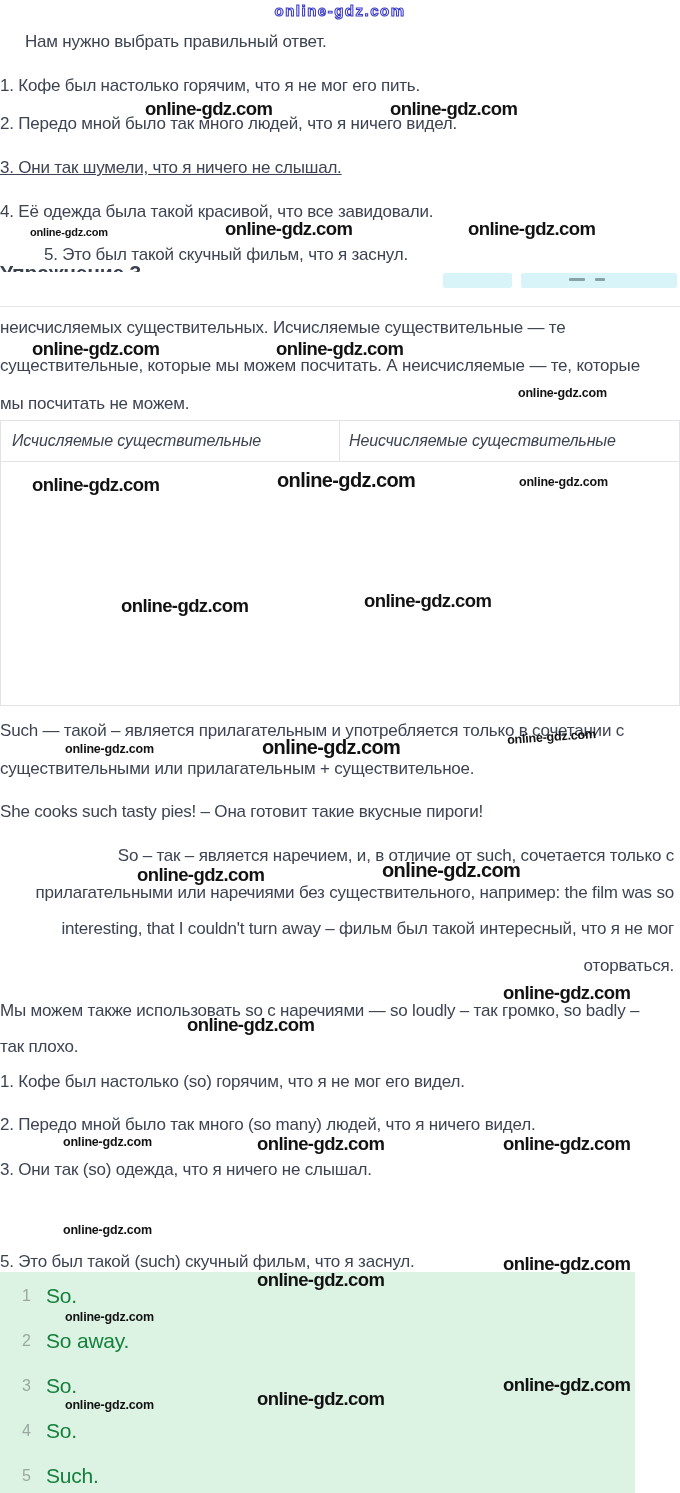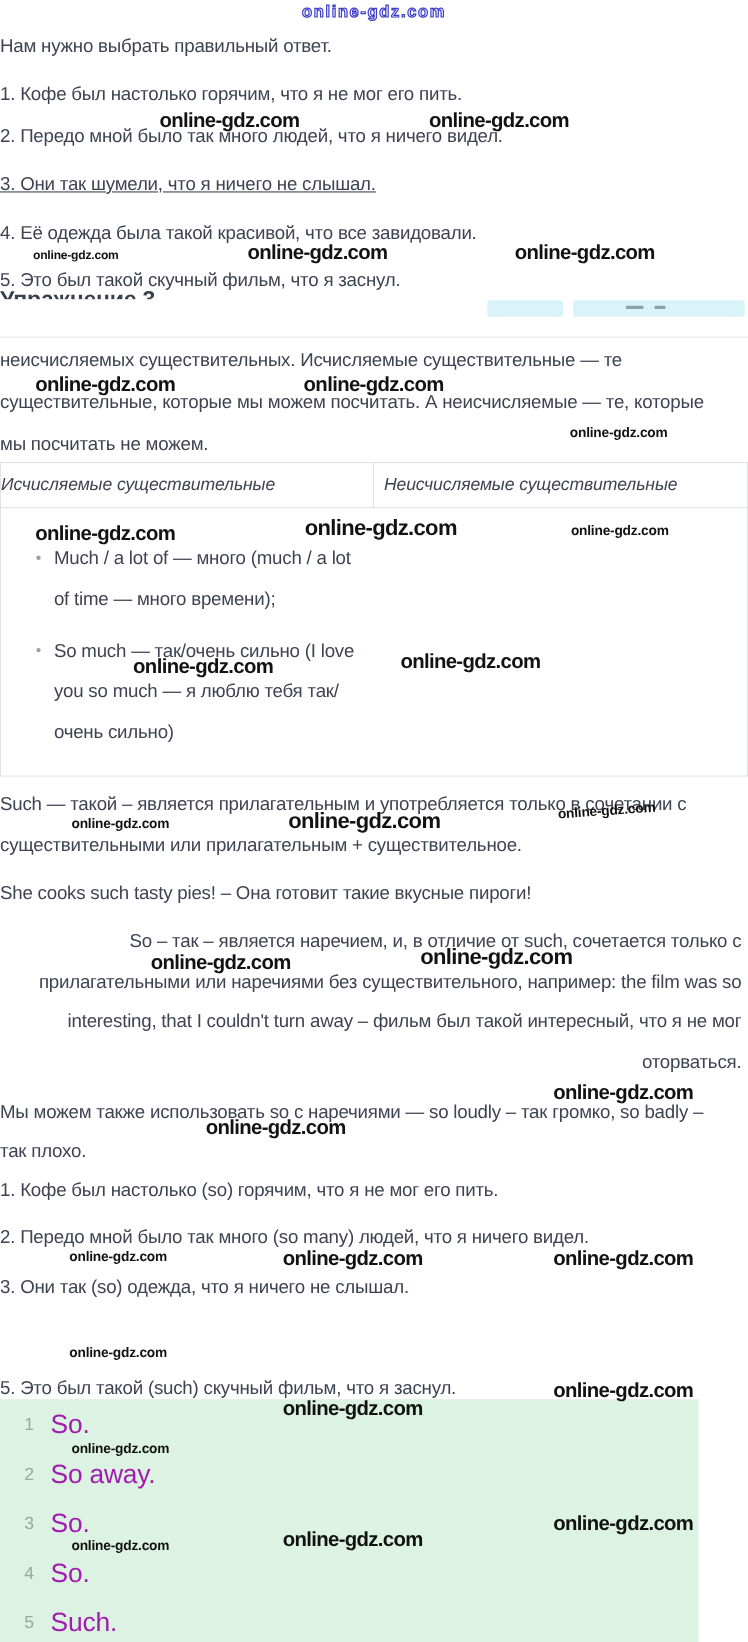--- a/index.html
+++ b/index.html
@@ -36,42 +36,42 @@
   .grammar-table{
     position:absolute;left:0;top:420px;width:680px;height:286px;z-index:1;
     box-sizing:border-box;border:1px solid #e1e3e5;
     display:grid;grid-template-columns:339px 1fr;grid-template-rows:41px 1fr;
   }
   .grammar-table .cell{box-sizing:border-box;}
   .th{
     font-style:italic;font-size:16px;letter-spacing:-0.1px;color:#3d4352;
     display:flex;align-items:center;border-bottom:1px solid #e1e3e5;
   }
-  .th-1{border-right:1px solid #e1e3e5;}
+  .th-1{border-right:1px solid #e1e3e5;padding-left:11px;}
   .th-2{padding-left:9px;}
   .td{padding:27px 12px 0 31px;}
   .td-1{border-right:1px solid #e1e3e5;}
   .blist{list-style:none;margin:0;padding:0;}
   .blist li{
     position:relative;padding-left:17px;margin-bottom:10px;
     font-size:17px;letter-spacing:-0.2px;line-height:37px;
   }
   .blist li::before{
     content:"";position:absolute;left:1px;top:16px;width:4px;height:4px;
     border-radius:50%;background:#9aa0ab;
   }
 
   
   .answer-box{
     position:absolute;left:0;top:1272px;width:635px;height:221px;z-index:1;
     background:#dcf2e2;box-sizing:border-box;padding:13px 0 0 22px;
   }
   .answer-row{height:22px;line-height:22px;margin-bottom:23px;display:flex;}
   .answer-num{color:#9aa8a0;font-size:16px;width:15px;flex:none;}
-  .answer-text{color:#a21caf;font-size:24px;letter-spacing:-0.2px;margin-left:9px;}
+  .answer-text{color:#15803d;font-size:21px;letter-spacing:-0.2px;margin-left:9px;}
 
   
   .wm{
     position:absolute;z-index:9;white-space:nowrap;pointer-events:none;
     color:#121212;font-weight:700;
   }
   .wm-lg{font-size:18.5px;letter-spacing:-0.6px;}
   .wm-xl{font-size:20px;letter-spacing:-0.6px;}
   .wm-sm{font-size:12.5px;font-weight:600;letter-spacing:-0.2px;}
   .wm-xs{font-size:11px;letter-spacing:-0.2px;}
@@ -79,59 +79,53 @@
     left:50%;transform:translateX(-50%);
     font-size:15px;font-weight:700;letter-spacing:1.5px;
     color:rgba(255,255,255,0.15);
     -webkit-text-stroke:1.1px #3d3dc9;
   }
   .wm-rot{transform:rotate(-4deg);}
 </style>
 </head>
 <body>
 
-<div class="line" style="top:32px;">Нам нужно выбрать правильный ответ.</div>
+<div class="line" style="top:32px;padding-left:25px;">Нам нужно выбрать правильный ответ.</div>
 
 <div>
   <div class="line" style="top:76px;">1. Кофе был настолько горячим, что я не мог его пить.</div>
   <div class="line" style="top:114px;">2. Передо мной было так много людей, что я ничего видел.</div>
   <div class="line" style="top:158px;text-decoration:underline;">3. Они так шумели, что я ничего не слышал.</div>
   <div class="line" style="top:202px;">4. Её одежда была такой красивой, что все завидовали.</div>
-  <div class="line" style="top:245px;">5. Это был такой скучный фильм, что я заснул.</div>
+  <div class="line" style="top:245px;padding-left:44px;">5. Это был такой скучный фильм, что я заснул.</div>
 </div>
 
 <div class="exercise-heading">Упражнение 3</div>
 <div class="overlay-bar">
   <div class="chip chip-1"></div>
   <div class="chip chip-2">
     <div class="chip-mark m1"></div>
     <div class="chip-mark m2"></div>
   </div>
 </div>
 
 <div class="para" style="top:309px;width:662px;">неисчисляемых существительных. Исчисляемые существительные — те существительные, которые мы можем посчитать. А неисчисляемые — те, которые мы посчитать не можем.</div>
 
 <div class="grammar-table">
   <div class="cell th th-1">Исчисляемые существительные</div>
   <div class="cell th th-2">Неисчисляемые существительные</div>
-  <div class="cell td td-2">
-    <ul class="blist">
-      <li>Much / a lot of — много (much / a lot of time — много времени);</li>
-      <li>So much — так/очень сильно (I love you so much — я люблю тебя так/очень сильно)</li>
-    </ul>
-  </div>
 </div>
 
 <div class="para" style="top:712px;width:672px;"><span class="seg-b">Such — такой – является прилагательным и употребляется только в сочетании с существительными или прилагательным + существительное.</span></div>
 <div class="para" style="top:799px;width:672px;line-height:26px;"><span class="seg-b">She cooks such tasty pies! – Она готовит такие вкусные пироги!</span></div>
 <div class="para" style="top:838px;width:674px;line-height:36.5px;text-align:right;"><span class="seg-b">So – так</span><span> – является наречием, и, в отличие от </span><span class="seg-b">such</span><span>, сочетается только с прилагательными или наречиями без существительного, например: the film was so interesting, that I couldn't turn away – фильм был такой интересный, что я не мог оторваться.</span></div>
 <div class="para" style="top:993px;width:662px;line-height:36px;"><span>Мы можем также использовать so с наречиями — so loudly – так громко, so badly – так плохо.</span></div>
 
 <div>
-  <div class="line" style="top:1072px;"><span>1. Кофе был настолько </span><span class="seg-b">(so)</span><span> горячим, что я не мог его пить.</span></div>
+  <div class="line" style="top:1072px;"><span>1. Кофе был настолько </span><span class="seg-b">(so)</span><span> горячим, что я не мог его видел.</span></div>
   <div class="line" style="top:1115px;"><span>2. Передо мной было так много </span><span class="seg-b">(so many)</span><span> людей, что я ничего видел.</span></div>
   <div class="line" style="top:1160px;"><span>3. Они так </span><span class="seg-b">(so)</span><span> одежда, что я ничего не слышал.</span></div>
   <div class="line" style="top:1276px;"><span>4. Её одежда была такой </span><span class="seg-b">(so)</span><span> красивой, что все завидовали.</span></div>
   <div class="line" style="top:1252px;"><span>5. Это был такой </span><span class="seg-b">(such)</span><span> скучный фильм, что я заснул.</span></div>
 </div>
 
 <div class="answer-box">
   <div class="answer-row">
     <span class="answer-num">1</span>
     <span class="answer-text">So.</span>

